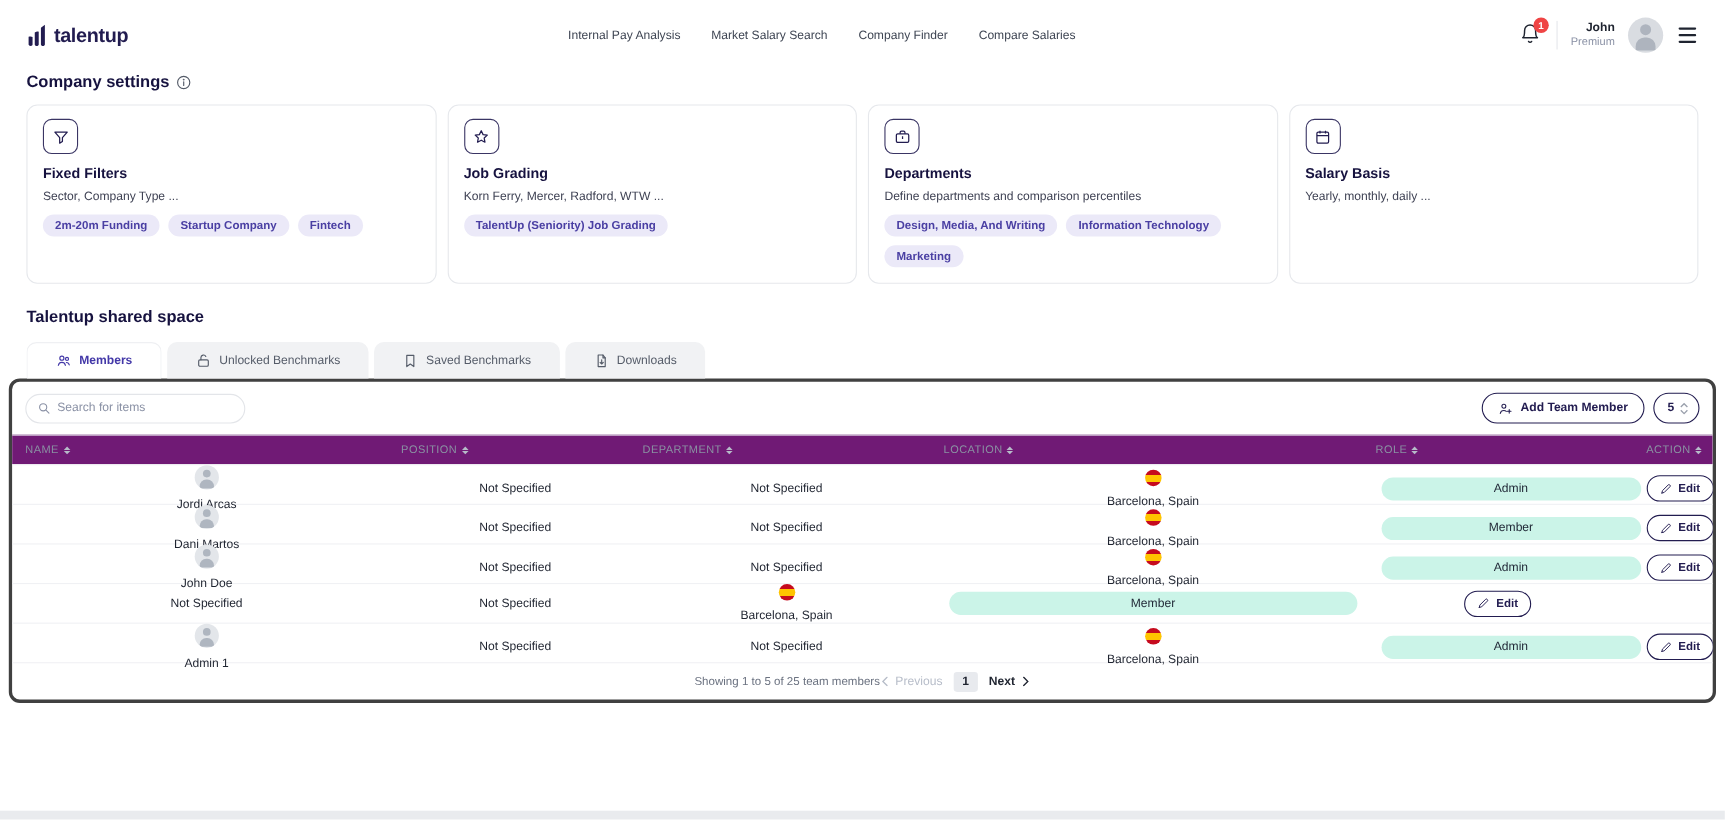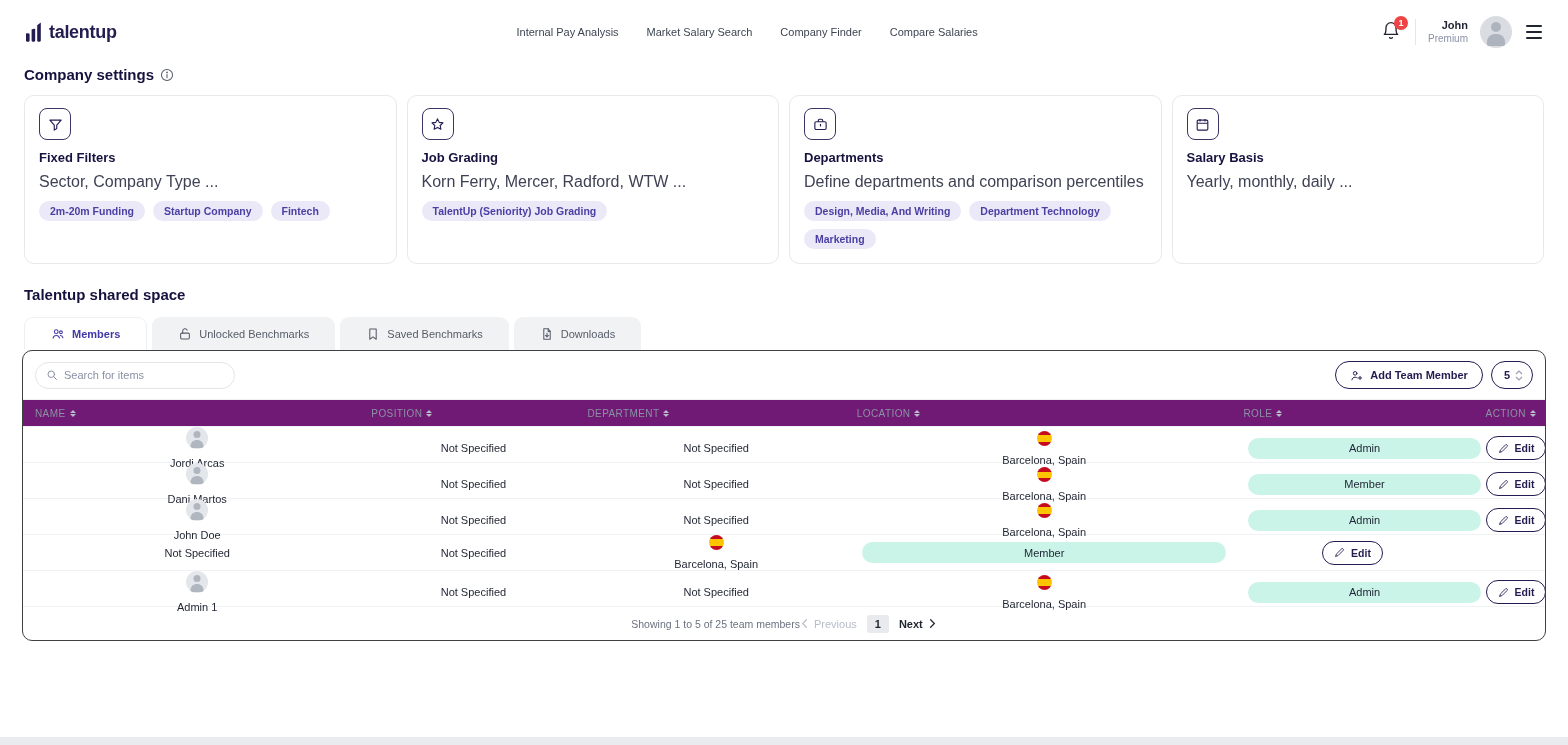--- a/index.html
+++ b/index.html
@@ -26,31 +26,31 @@
 
   
   .section-head { display:flex; align-items:center; gap:6px; padding:0 24px; margin:2px 0 12px; }
   .section-head h2 { font-size:15px; font-weight:700; color:#16123F; }
 
   
   .cards { display:flex; gap:10px; padding:0 24px; }
   .card { flex:1; border:1px solid #E6E8EC; border-radius:10px; padding:12px 14px 14px; background:#fff; min-height:116px; }
   .card-icon-box { width:32px; height:32px; border:1px solid #3A3564; border-radius:8px; display:flex; align-items:center; justify-content:center; margin-bottom:10px; }
   .card-title { font-size:13px; font-weight:700; color:#16123F; margin-bottom:8px; }
-  .card-sub { font-size:16px; color:#3F4254; margin-bottom:10px; }
+  .card-sub { font-size:11px; color:#3F4254; margin-bottom:10px; }
   .chip-row { display:flex; gap:8px; flex-wrap:wrap; }
   .chip { background:#EBE9F8; color:#4A3FA3; font-size:10.5px; font-weight:600; padding:4px 11px; border-radius:12px; white-space:nowrap; }
 
   
   .tabs { display:flex; gap:5px; padding:0 24px; margin-top:14px; }
   .tab { display:flex; align-items:center; gap:7px; padding:9px 26px; font-size:11px; color:#555C69; background:#F1F2F4; border-radius:9px 9px 0 0; cursor:pointer; }
   .tab.active { background:#fff; color:#4338A8; font-weight:700; border:1px solid #EEEFF2; border-bottom:none; }
 
   
-  .panel { margin:0 22px; border:1px solid #404040; border-radius:10px; background:#fff; overflow:hidden; }
+  .panel { margin:0 8px; border:3px solid #404040; border-radius:10px; background:#fff; overflow:hidden; }
   .toolbar { display:flex; align-items:center; justify-content:space-between; padding:10px 12px; }
   .search-box { display:flex; align-items:center; gap:6px; width:200px; height:27px; border:1px solid #E3E5E9; border-radius:14px; padding:0 10px; color:#8A91A5; }
   .search-box input { border:none; outline:none; font-size:11px; width:100%; color:#1F2430; font-family:"Liberation Sans", sans-serif; background:transparent; }
   .search-box input::placeholder { color:#8A91A5; }
   .toolbar-right { display:flex; align-items:center; gap:8px; }
   .btn-add { display:flex; align-items:center; gap:7px; border:1px solid #221C50; background:#fff; color:#221C50; border-radius:15px; height:28px; padding:0 14px; font-size:11px; font-weight:600; cursor:pointer; font-family:"Liberation Sans", sans-serif; }
   .page-size { display:flex; align-items:center; gap:5px; border:1px solid #221C50; border-radius:14px; height:28px; padding:0 9px 0 12px; font-size:11px; font-weight:600; color:#221C50; cursor:pointer; }
   .stepper-arrows { display:flex; flex-direction:column; gap:1px; color:#9AA0AC; }
 
   .grid-head, .grid-row { display:grid; grid-template-columns:22.1% 14.2% 17.7% 25.4% 16.7% auto; align-items:center; }
@@ -171,21 +171,21 @@
     <div class="card-icon-box">
       <svg width="15" height="15" viewBox="0 0 24 24" fill="none" stroke="#221C50" stroke-width="1.8" stroke-linejoin="round">
           <rect x="3" y="7.5" width="18" height="12.5" rx="2"></rect>
           <path d="M8.5 7.5V5.5a2 2 0 0 1 2-2h3a2 2 0 0 1 2 2v2M12 11v4"></path>
         </svg>
     </div>
     <div class="card-title">Departments</div>
     <div class="card-sub">Define departments and comparison percentiles</div>
     <div class="chip-row">
       <span class="chip">Design, Media, And Writing</span>
-      <span class="chip">Department Technology</span>
+      <span class="chip">Information Technology</span>
       <span class="chip">Marketing</span>
     </div>
   </div>
 
   <div class="card">
     <div class="card-icon-box">
       <svg width="15" height="15" viewBox="0 0 24 24" fill="none" stroke="#221C50" stroke-width="1.8" stroke-linejoin="round">
           <rect x="3.5" y="5" width="17" height="16" rx="2"></rect>
           <path d="M3.5 10h17M8 3v4M16 3v4"></path>
         </svg>

